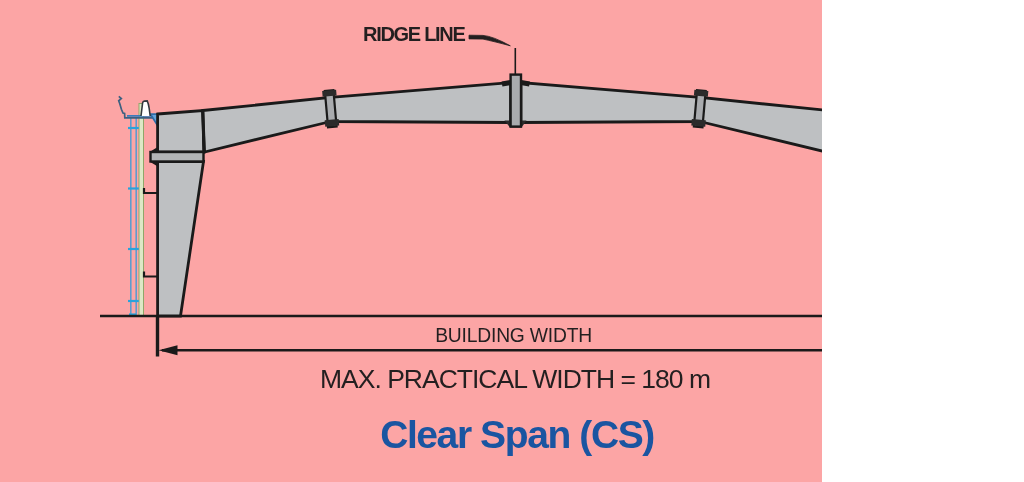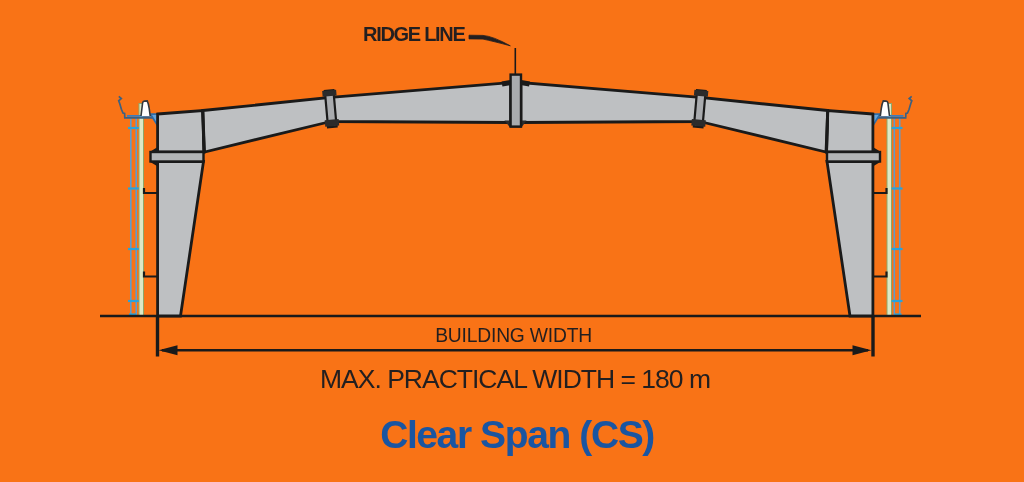--- a/index.html
+++ b/index.html
@@ -1,16 +1,16 @@
 <!DOCTYPE html>
 <html><head>
 <meta charset="utf-8">
 <style>
   html,body{margin:0;padding:0;background:#ffffff;}
-  .wrap{position:relative;width:1024px;height:482px;background:#f97316;overflow:hidden;text-align:right;}
+  .wrap{position:relative;width:822px;height:482px;background:#fca5a5;overflow:hidden;text-align:right;}
   svg{position:absolute;top:0;left:0;}
   .lbl{font-family:"Liberation Sans",sans-serif;}
 </style>
 </head>
 <body>
 <div class="wrap">
 <svg width="1024" height="482" viewBox="0 0 1024 482">
 
   <g stroke="#5E9CCE" stroke-width="1.6" fill="none">
     <line x1="130.8" y1="118" x2="130.8" y2="315.5"></line>

